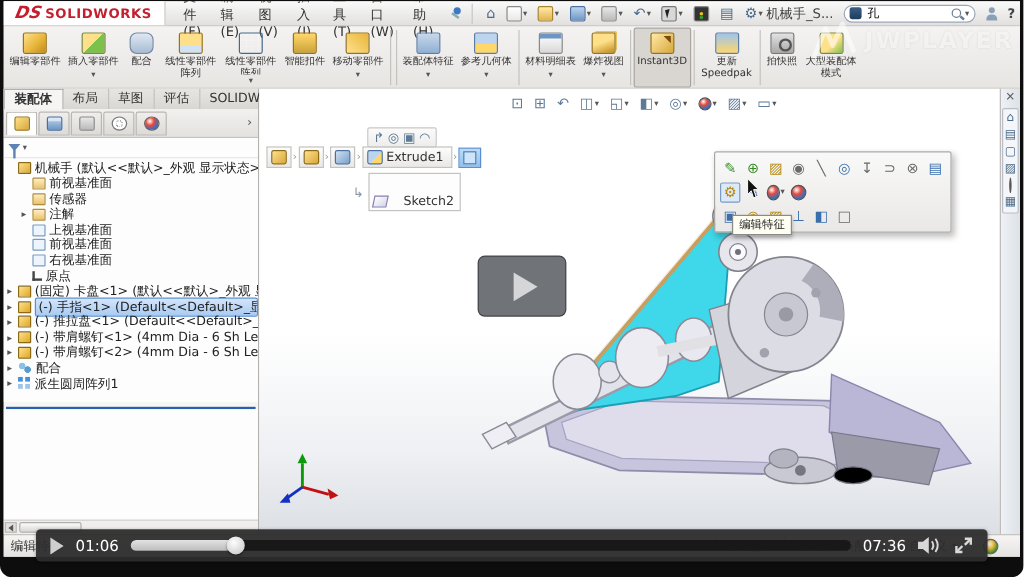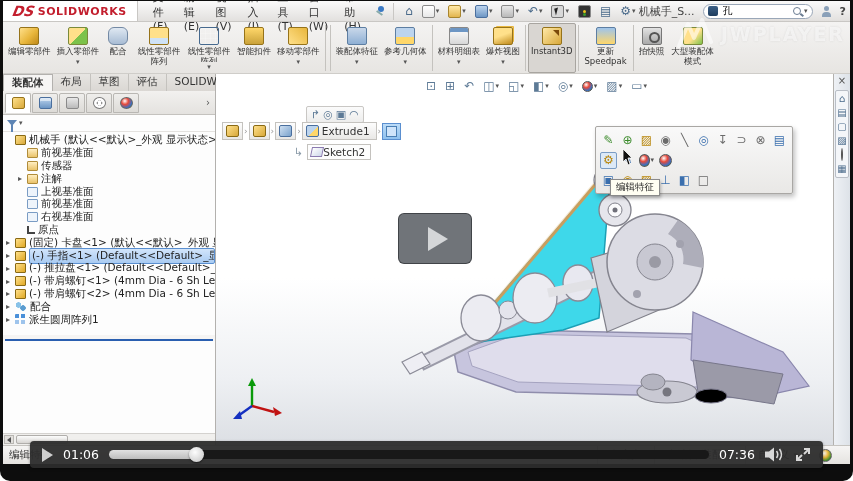--- a/index.html
+++ b/index.html
@@ -119,21 +119,21 @@
   .crumb-sep{margin:0 1px;color:#999;font-size:9px;}
   .bci{width:13px;height:12px;border-radius:2px;}
   .bc-asm,.bc-part{background:linear-gradient(135deg,#ffe08a,#d8a83a);border:1px solid #8a6a14;}
   .bc-body{background:linear-gradient(135deg,#cfe0f2,#7aa2cc);border:1px solid #4a6f9e;}
   .bc-feat{background:linear-gradient(135deg,#bcd4ee 55%,#ffd76a 55%);border:1px solid #4a6f9e;}
   .crumb.feat-chip{gap:3px;padding-right:6px;}
   .crumb.sel{background:linear-gradient(#bcdcf8,#8ec0ee);border-color:#5a8fd0;}
   .bc-sketchsq{width:11px;height:11px;background:#cfe4fa;border:1px solid #4a7fb4;}
   .sketchrow{position:absolute;left:78px;top:70px;display:flex;align-items:center;gap:4px;font-size:10.5px;color:#333;}
   .hookg{color:#8a9aa8;font-size:11px;}
-  .sk-chip{display:flex;align-items:center;gap:0;background:#fdfdfd;border:1px solid #c4c2be;padding:1px 5px 1px 3px;}
+  .sk-chip{display:flex;align-items:center;gap:13px;background:#fdfdfd;border:1px solid #c4c2be;padding:17px 5px 1px 3px;}
   .bc-sketch{width:12px;height:10px;background:linear-gradient(135deg,#fff,#cfd8ea);border:1px solid #8a7ab0;transform:skewX(-12deg);}
 
   
   .ctx{position:absolute;left:379px;top:52px;width:198px;height:68px;background:linear-gradient(#f9f9f9,#e9e8e6);border:1px solid #a9a7a4;border-radius:2px;box-shadow:2px 3px 5px rgba(0,0,0,.25);padding:3px 4px;}
   .ctxrow{display:flex;align-items:center;gap:2px;height:20px;}
   .cxi{width:17px;height:17px;display:flex;align-items:center;justify-content:center;font-size:12px;border:1px solid transparent;border-radius:2px;}
   .cxi.hover{border-color:#7a9cc4;background:#dce9f7;}
   .g-green{color:#3a8a2a;} .g-blue{color:#3a6fae;} .g-gray{color:#6a6a6a;} .g-gold{color:#b8860b;}
   .sphere{width:13px;height:13px;border-radius:50%;background:radial-gradient(circle at 35% 30%,#fff,#e84a3a 35%,#3a6fc4 70%,#1a8a3a);border:1px solid #555;}
   .tooltip{position:absolute;left:14px;top:52px;background:#fffef2;border:1px solid #8a8a8a;font-size:9.5px;color:#222;padding:1px 5px;box-shadow:1px 2px 3px rgba(0,0,0,.25);white-space:nowrap;}

